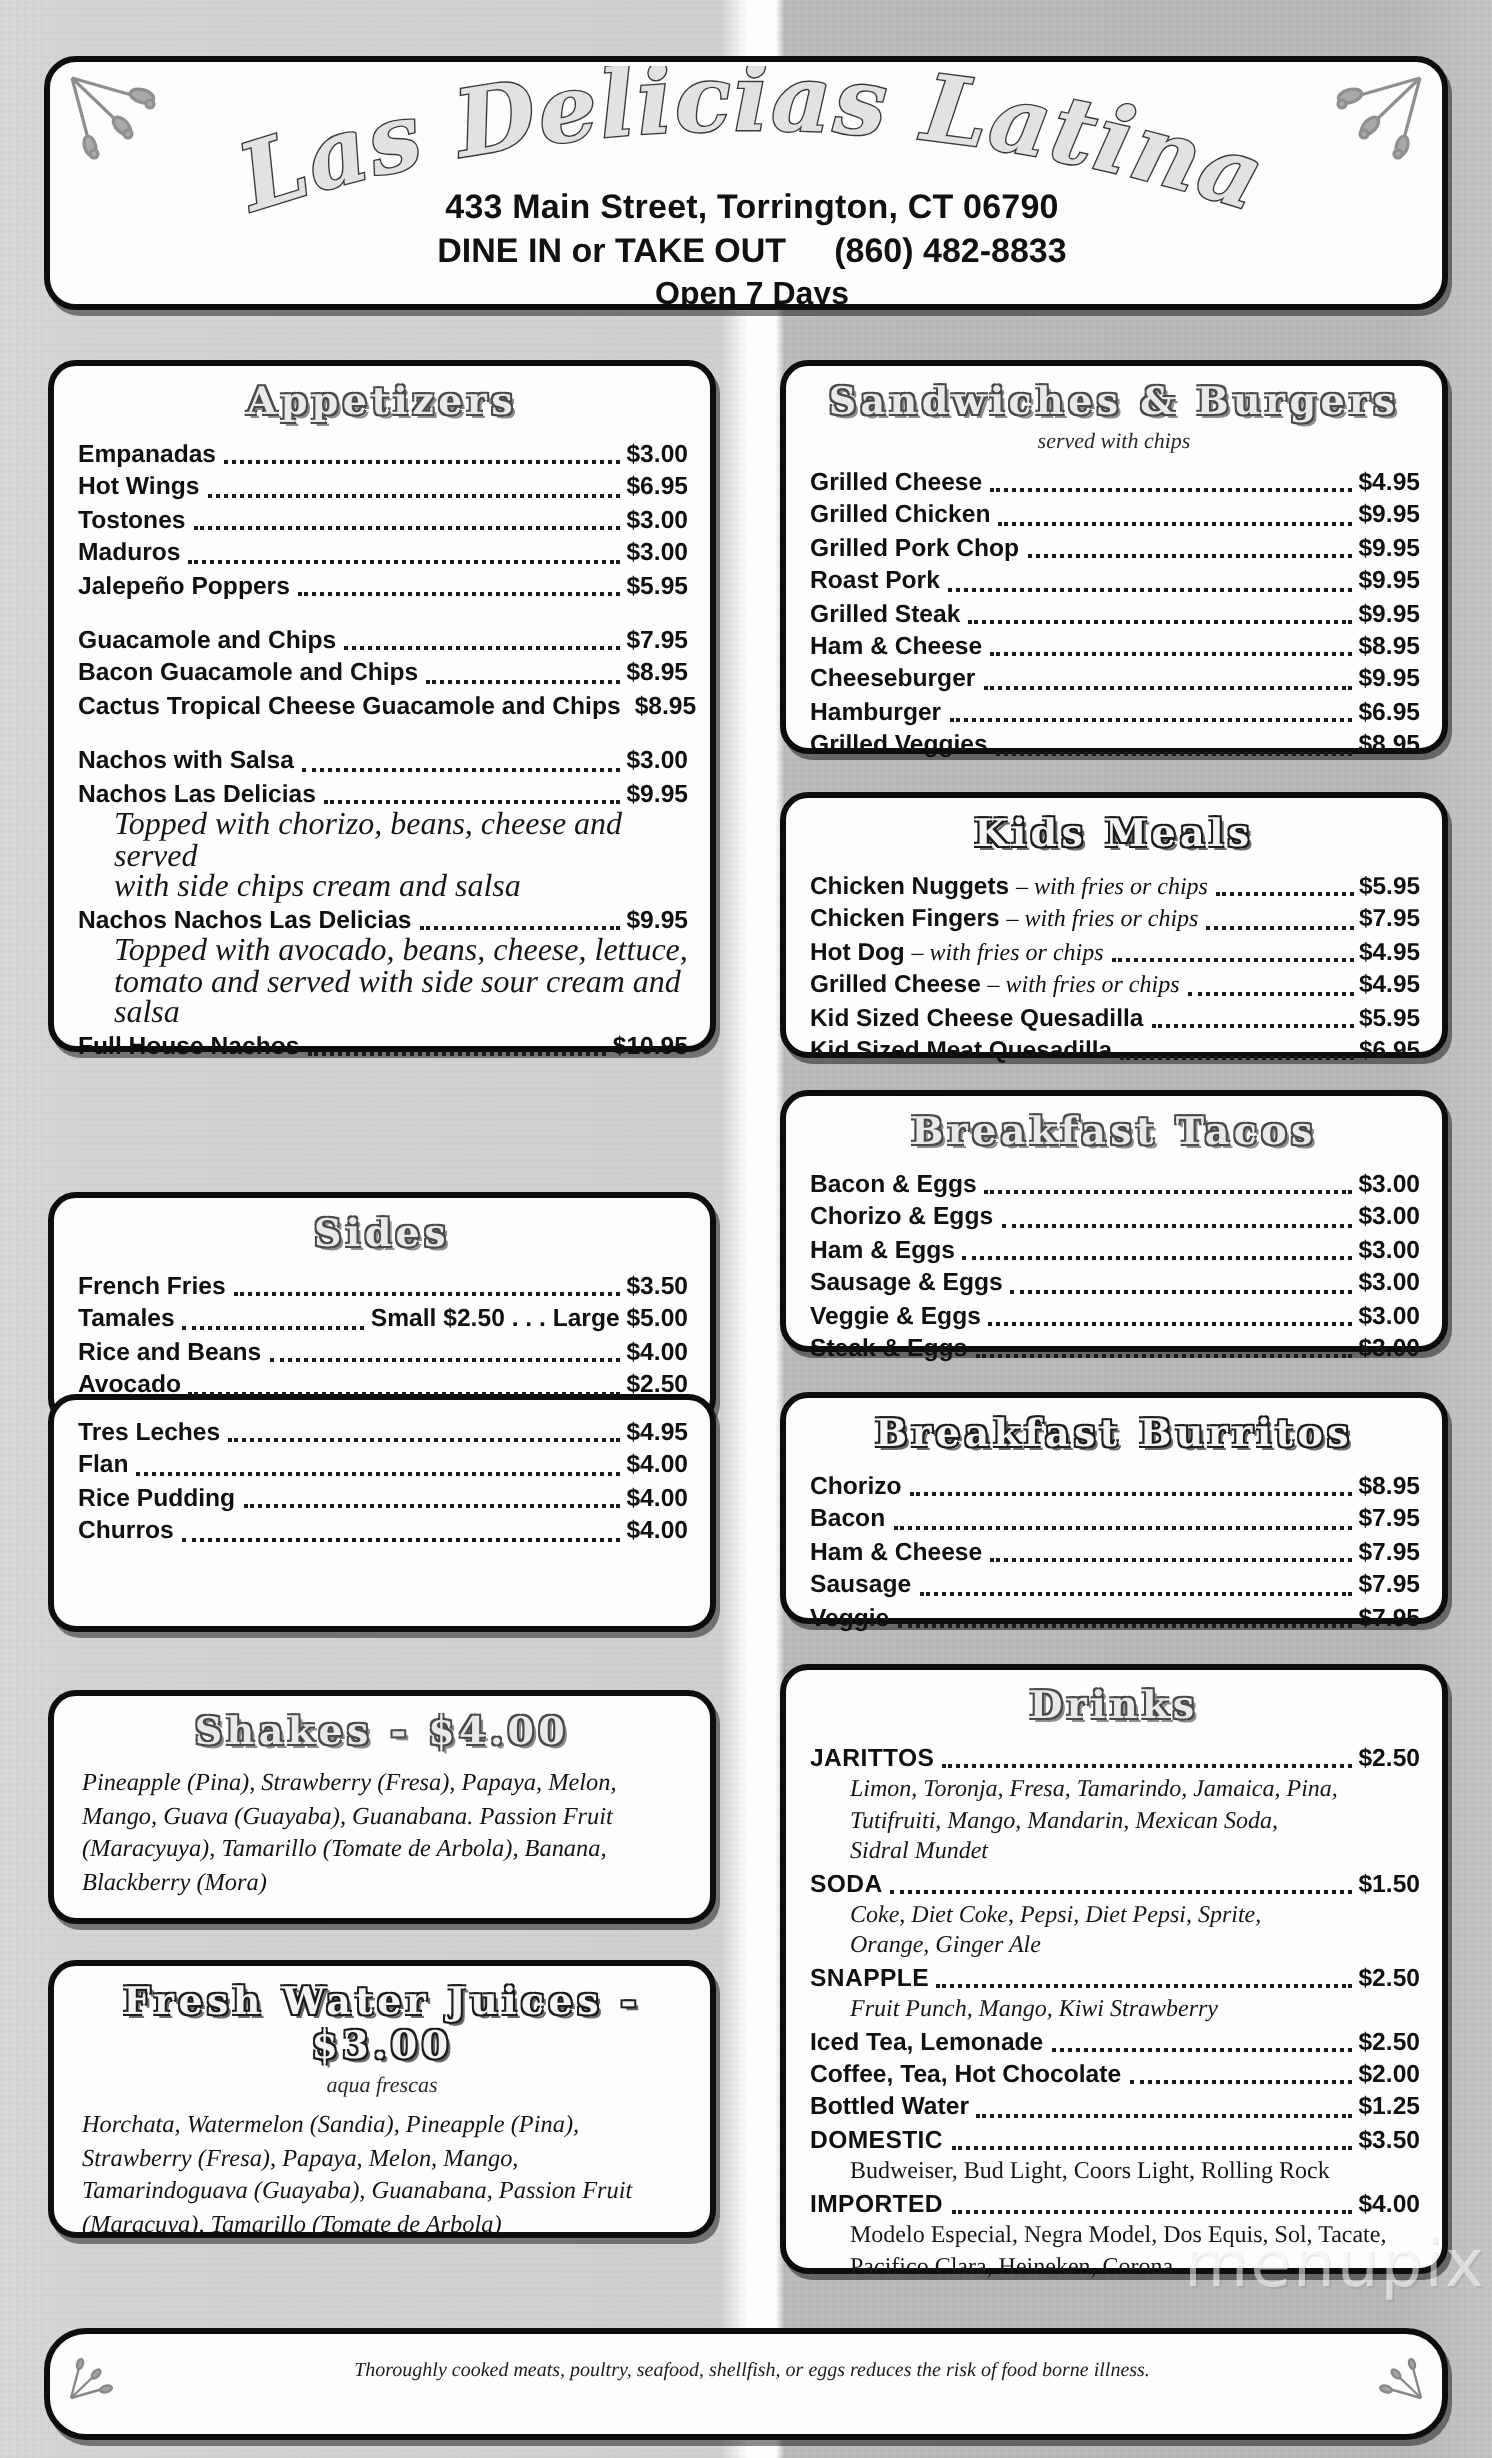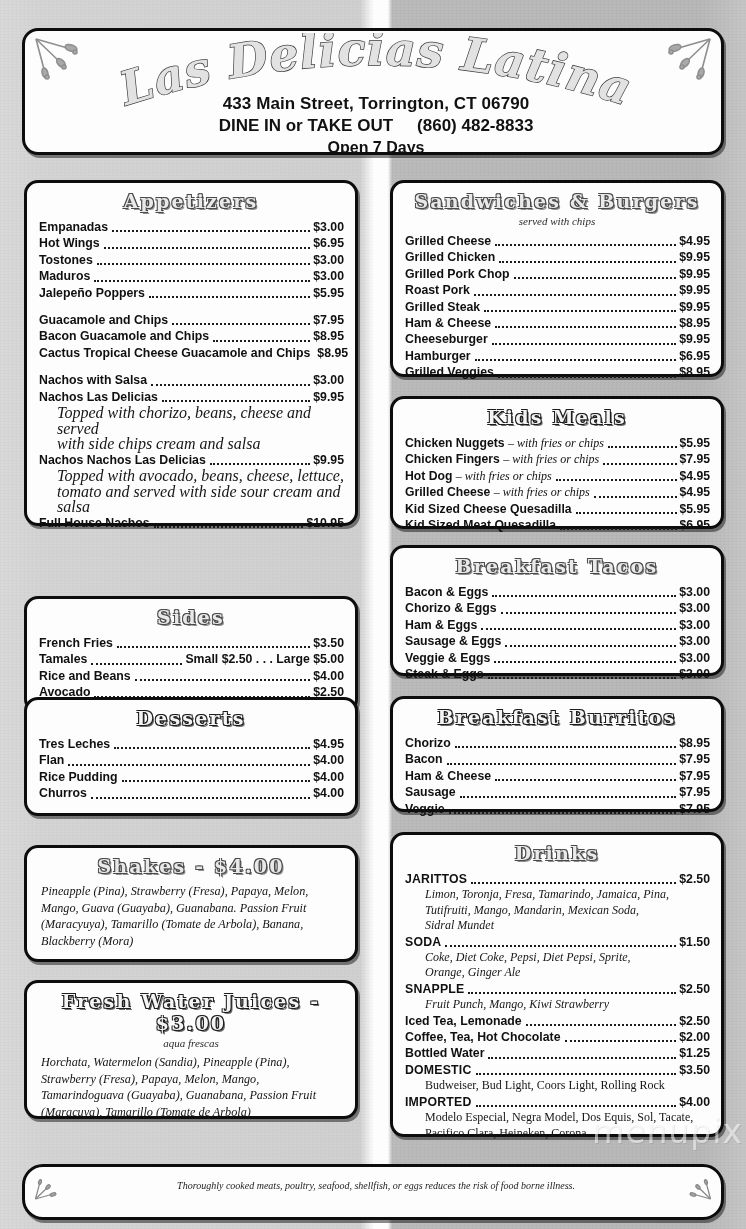--- a/index.html
+++ b/index.html
@@ -417,21 +417,20 @@
           <span class="nm">Avocado</span>
           <span class="lead"></span>
           <span class="pr">$2.50</span>
         </div>
       </div>
     </div>
   </div>
 
   <div class="card" id="desserts-card">
     <div class="card-inner">
-      <div class="sec-head dark">Desserts</div>
       <div class="rows">
         <div class="row">
           <span class="nm">Tres Leches</span>
           <span class="lead"></span>
           <span class="pr">$4.95</span>
         </div>
         <div class="row">
           <span class="nm">Flan</span>
           <span class="lead"></span>
           <span class="pr">$4.00</span>

